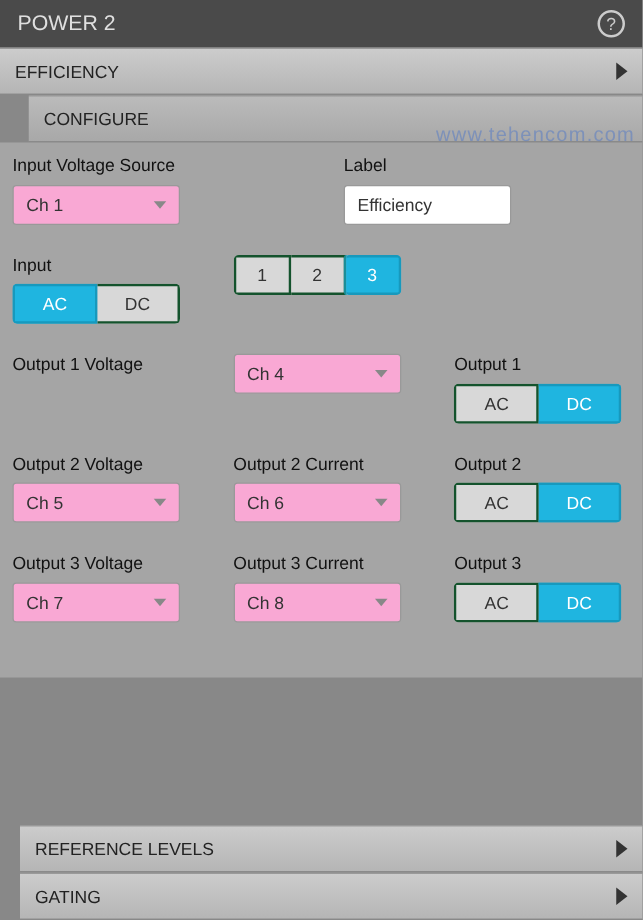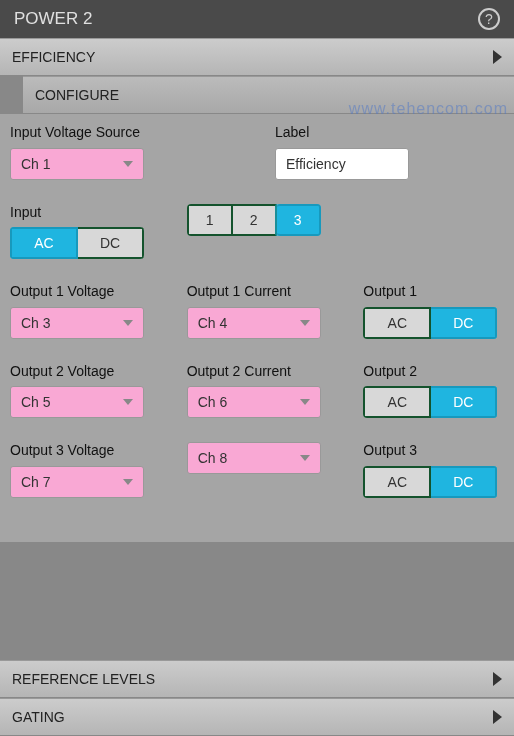--- a/index.html
+++ b/index.html
@@ -137,21 +137,21 @@
       top: 100px;
       color: rgba(80,120,200,0.5);
       font-size: 16px;
       letter-spacing: 1px;
       pointer-events: none;
     }
 
     .bottom-sections {
       position: absolute;
       bottom: 0;
-      left: 0;
+      left: 16px;
       right: 0;
     }
   </style>
 </head>
 <body>
 
 <div class="header">
   <span>POWER 2</span>
   <span class="help-icon">?</span>
 </div>
@@ -197,27 +197,22 @@
         <div class="btn">2</div>
         <div class="btn active">3</div>
       </div>
     </div>
     <div class="col"></div>
   </div>
 
   <div class="row">
     <div class="col">
       <div class="label">Output 1 Voltage</div>
-      <div class="select">
-        <span>Ch 3</span>
-        <span class="tri"></span>
-      </div>
-    </div>
-    <div class="col">
-      <div class="label">Output 1 Current</div>
+    </div>
+    <div class="col">
       <div class="select">
         <span>Ch 4</span>
         <span class="tri"></span>
       </div>
     </div>
     <div class="col">
       <div class="label">Output 1</div>
       <div class="seg">
         <div class="btn">AC</div>
         <div class="btn active">DC</div>
@@ -251,20 +246,21 @@
 
   <div class="row">
     <div class="col">
       <div class="label">Output 3 Voltage</div>
       <div class="select">
         <span>Ch 7</span>
         <span class="tri"></span>
       </div>
     </div>
     <div class="col">
+      <div class="label">Output 3 Current</div>
       <div class="select">
         <span>Ch 8</span>
         <span class="tri"></span>
       </div>
     </div>
     <div class="col">
       <div class="label">Output 3</div>
       <div class="seg">
         <div class="btn">AC</div>
         <div class="btn active">DC</div>

